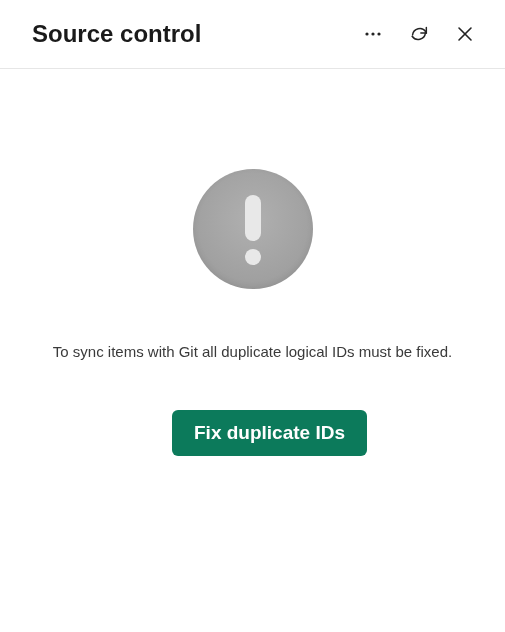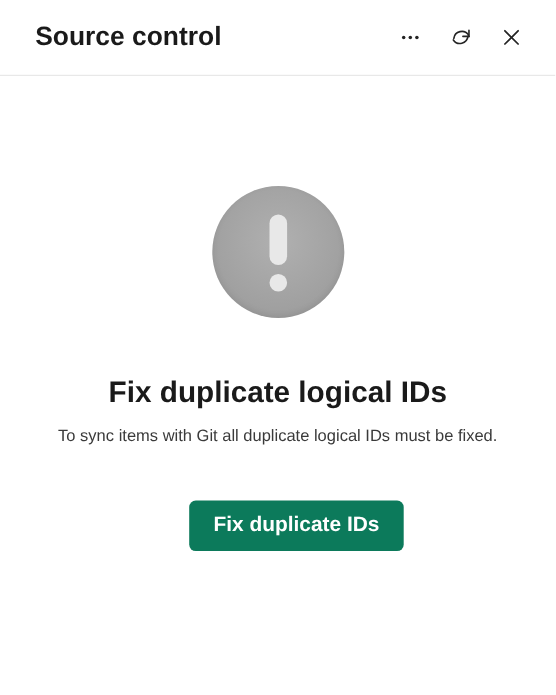--- a/index.html
+++ b/index.html
@@ -114,16 +114,15 @@
   </div>
 </div>
 
 <div class="main">
   <div class="alert-icon">
     <svg width="40" height="80" viewBox="0 0 40 80">
       <rect x="12" y="6" width="16" height="46" rx="8" fill="#e8e8e8"></rect>
       <circle cx="20" cy="68" r="8" fill="#e8e8e8"></circle>
     </svg>
   </div>
-  <div class="message-title">Fix duplicate logical IDs</div>
   <div class="message-body">To sync items with Git all duplicate logical IDs must be fixed.</div>
   <button class="primary-btn">Fix duplicate IDs</button>
 </div>
 
 </body></html>

